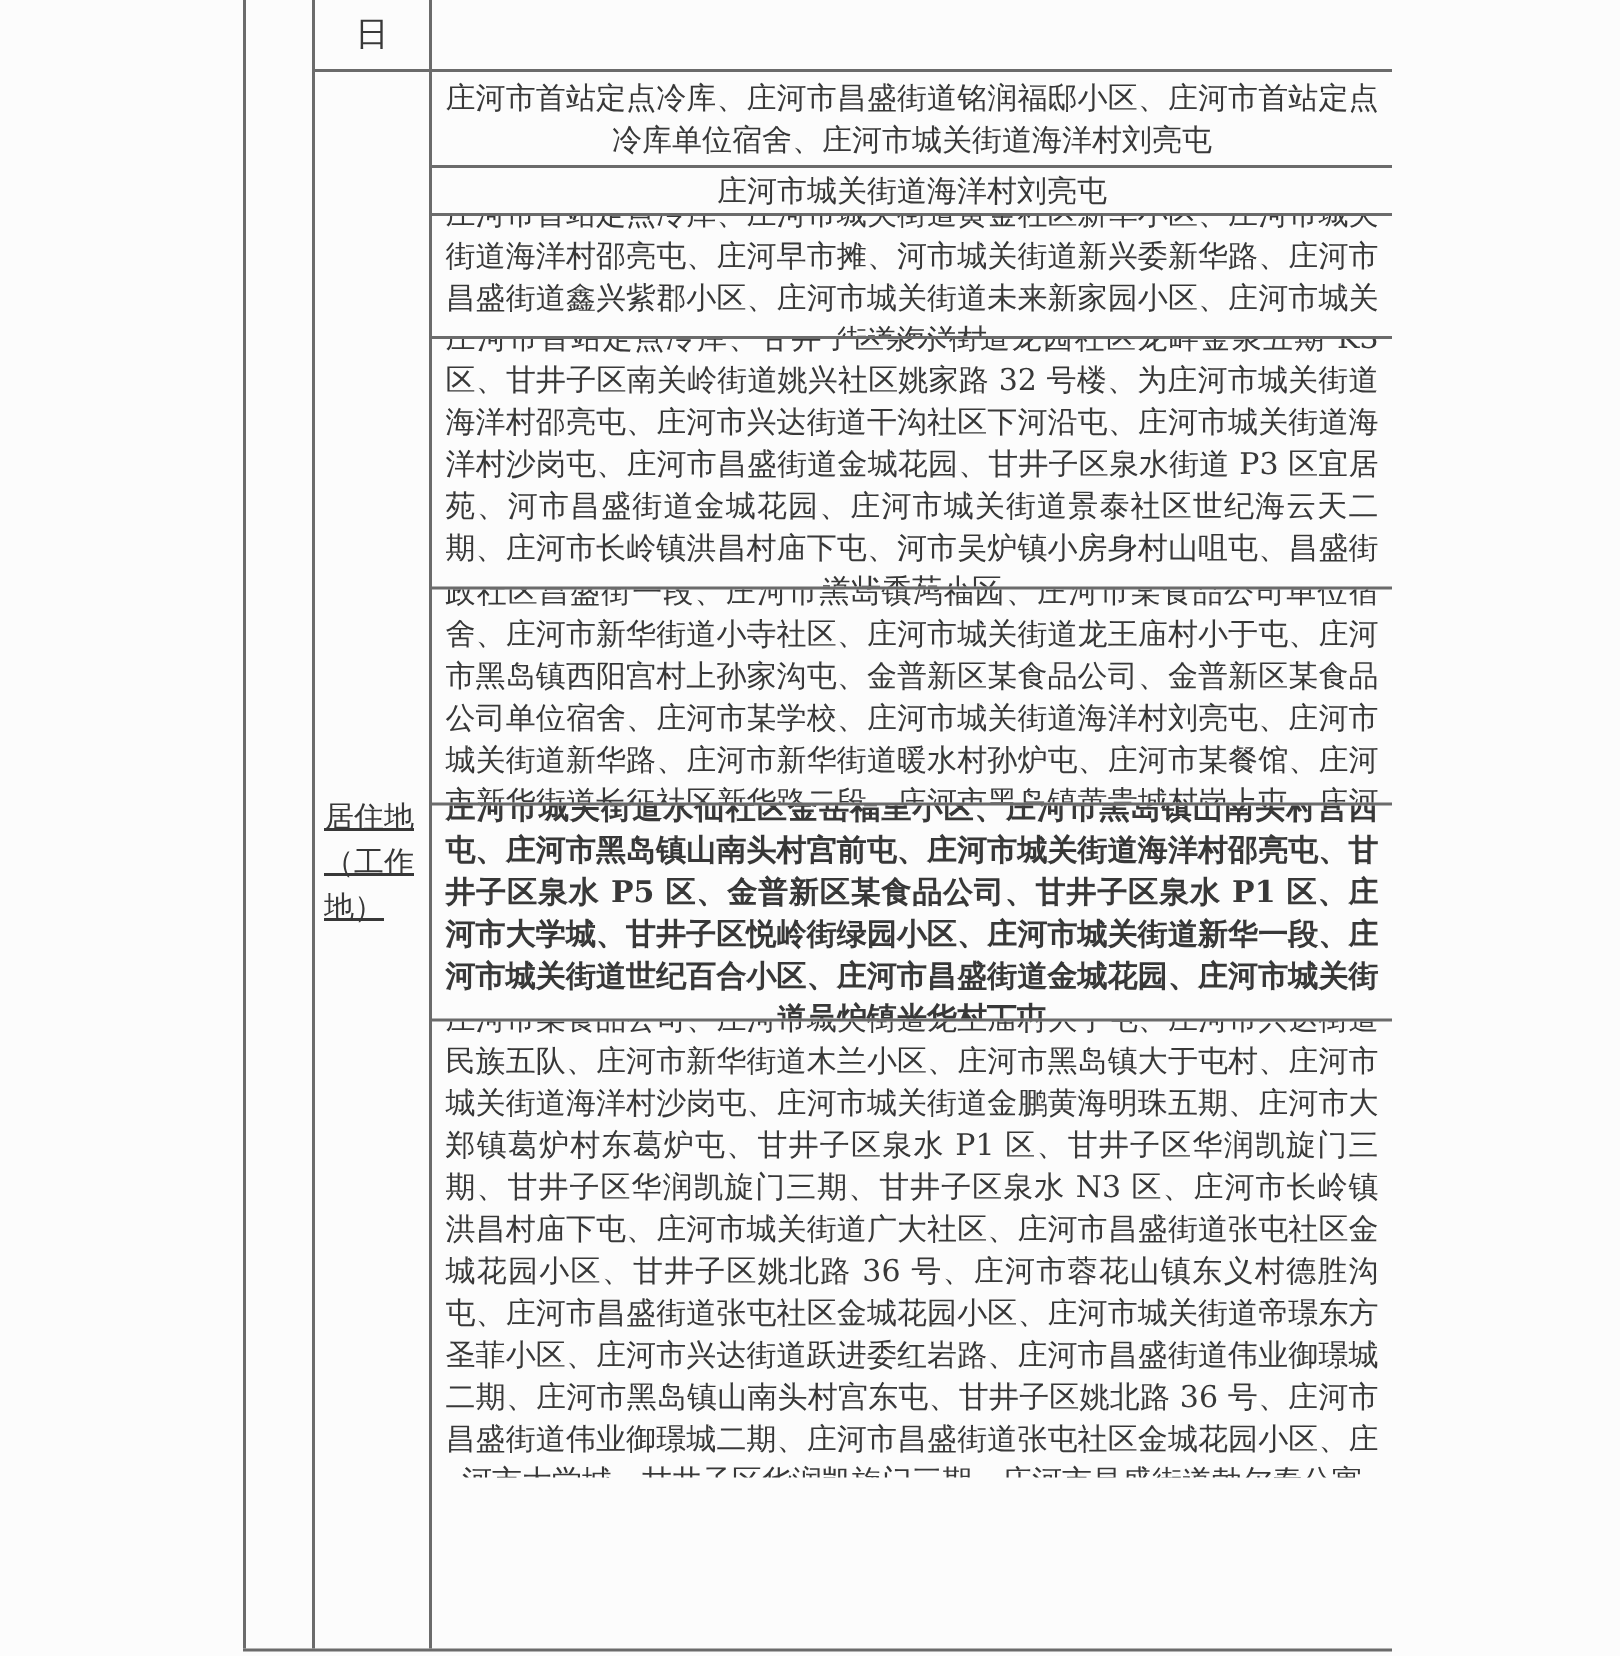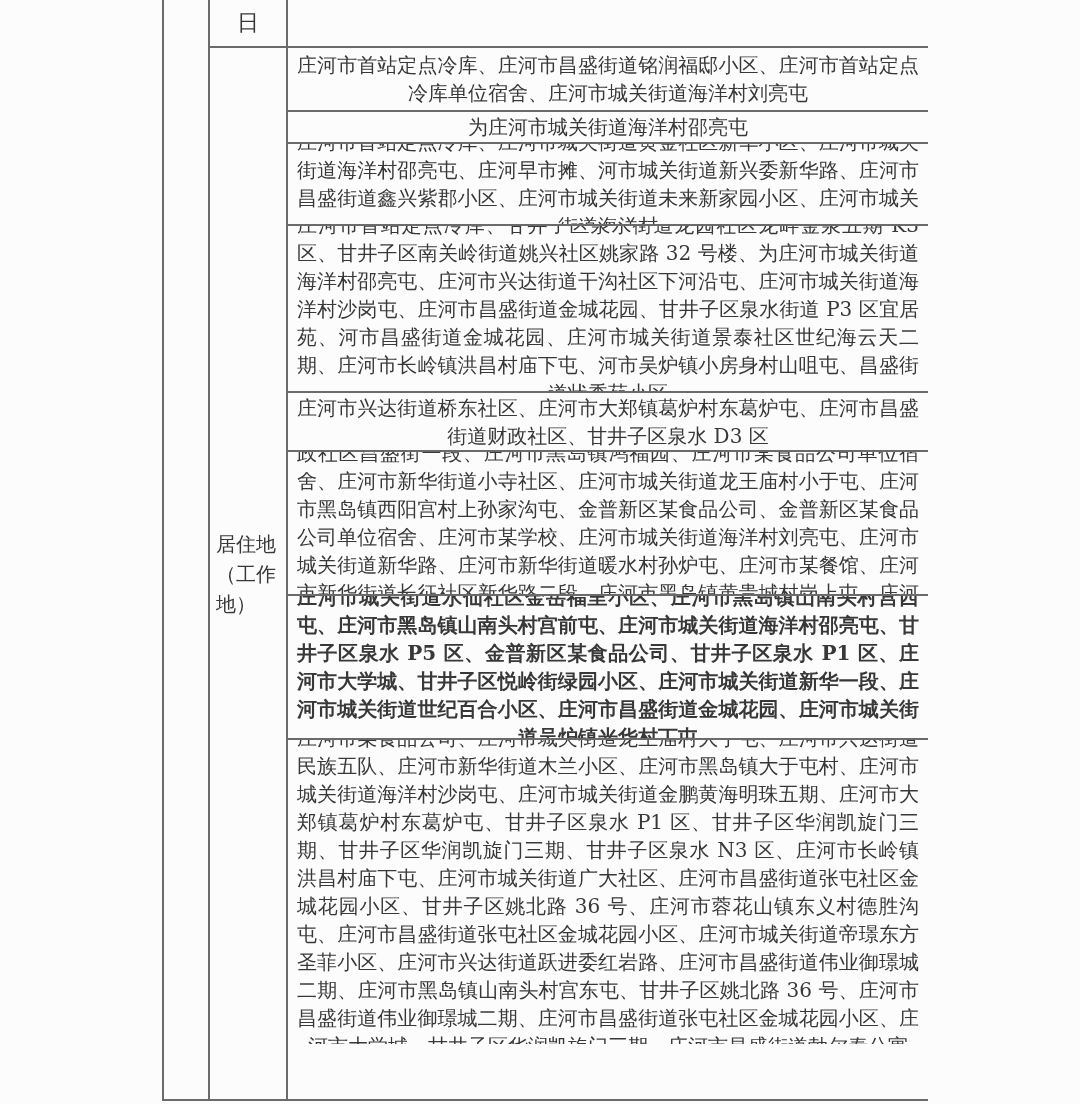--- a/index.html
+++ b/index.html
@@ -52,20 +52,21 @@
     display: flex;
     align-items: center;
     justify-content: center;
   }
   .label-text {
     width: 64px;
     font-size: 20px;
     line-height: 30px;
     text-align: left;
     word-break: break-all;
+    text-decoration: underline;
   }
   .col-content {
     flex: 1;
     display: flex;
     flex-direction: column;
   }
   .row {
     border-bottom: 2px solid #6b6b6b;
     display: flex;
     align-items: center;
@@ -108,34 +109,31 @@
     </div>
 
     <div class="col-content">
       <div class="row r0"></div>
 
       <div class="row r1">
         <div class="cell-text">庄河市首站定点冷库、庄河市昌盛街道铭润福邸小区、庄河市首站定点冷库单位宿舍、庄河市城关街道海洋村刘亮屯</div>
       </div>
 
       <div class="row r2">
-        <div class="cell-text">为庄河市城关街道海洋村邵亮屯</div>
+        <div class="cell-text">庄河市城关街道海洋村刘亮屯</div>
       </div>
 
       <div class="row r3">
         <div class="cell-text">庄河市首站定点冷库、庄河市城关街道黄金社区新华小区、庄河市城关街道海洋村邵亮屯、庄河早市摊、河市城关街道新兴委新华路、庄河市昌盛街道鑫兴紫郡小区、庄河市城关街道未来新家园小区、庄河市城关街道海洋村</div>
       </div>
 
       <div class="row r4">
         <div class="cell-text">庄河市首站定点冷库、甘井子区泉水街道龙园社区龙畔金泉五期 K3 区、甘井子区南关岭街道姚兴社区姚家路 32 号楼、为庄河市城关街道海洋村邵亮屯、庄河市兴达街道干沟社区下河沿屯、庄河市城关街道海洋村沙岗屯、庄河市昌盛街道金城花园、甘井子区泉水街道 P3 区宜居苑、河市昌盛街道金城花园、庄河市城关街道景泰社区世纪海云天二期、庄河市长岭镇洪昌村庙下屯、河市吴炉镇小房身村山咀屯、昌盛街道状秀苑小区</div>
       </div>
 
-      <div class="row r5">
-        <div class="cell-text">庄河市兴达街道桥东社区、庄河市大郑镇葛炉村东葛炉屯、庄河市昌盛街道财政社区、甘井子区泉水 D3 区</div>
-      </div>
 
       <div class="row r6">
         <div class="cell-text">庄河市黑岛镇山南头村宫西屯、庄河市某食品公司、庄河市城关街道财政社区昌盛街一段、庄河市黑岛镇鸿福园、庄河市某食品公司单位宿舍、庄河市新华街道小寺社区、庄河市城关街道龙王庙村小于屯、庄河市黑岛镇西阳宫村上孙家沟屯、金普新区某食品公司、金普新区某食品公司单位宿舍、庄河市某学校、庄河市城关街道海洋村刘亮屯、庄河市城关街道新华路、庄河市新华街道暖水村孙炉屯、庄河市某餐馆、庄河市新华街道长征社区新华路二段、庄河市黑岛镇黄贵城村岗上屯、庄河市新华街道木兰小区</div>
       </div>
 
       <div class="row r7">
         <div class="cell-text">庄河市城关街道水仙社区金岳福里小区、庄河市黑岛镇山南头村宫西屯、庄河市黑岛镇山南头村宫前屯、庄河市城关街道海洋村邵亮屯、甘井子区泉水 P5 区、金普新区某食品公司、甘井子区泉水 P1 区、庄河市大学城、甘井子区悦岭街绿园小区、庄河市城关街道新华一段、庄河市城关街道世纪百合小区、庄河市昌盛街道金城花园、庄河市城关街道吴炉镇光华村丁屯</div>
       </div>
 
       <div class="row r8">

